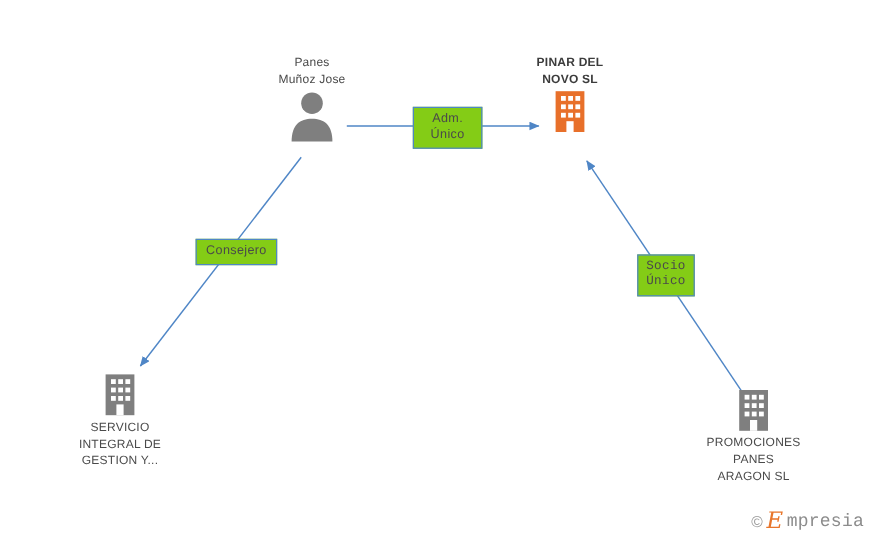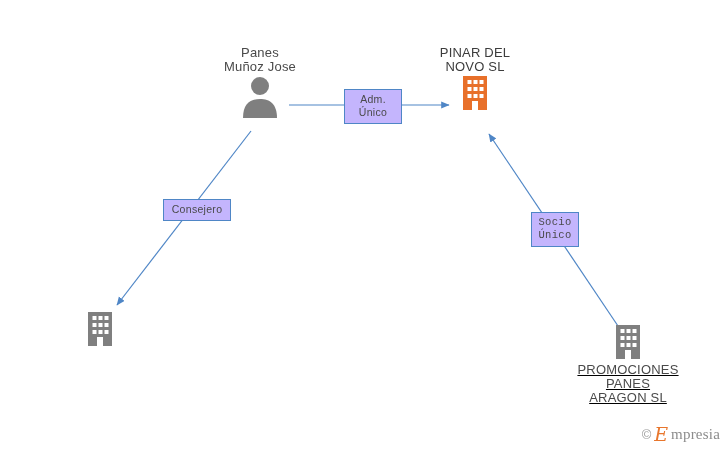--- a/index.html
+++ b/index.html
@@ -23,39 +23,39 @@
     left: 0;
     top: 0;
     width: 728px;
     height: 450px;
   }
   .node {
     position: absolute;
     text-align: center;
   }
   .node-label {
-    font-size: 13px;
+    font-size: 10px;
     color: #4a4a4a;
     line-height: 14px;
     white-space: pre-line;
     letter-spacing: 0.2px;
     text-align: center;
   }
   .node-label.bold {
-    font-weight: normal;
+    font-weight: bold;
     color: #3c3c3c;
   }
   .icon-wrap {
     display: block;
     line-height: 0;
   }
   .edge-label {
     position: absolute;
     border: 1px solid #4f86c6;
-    background: #c4b5fd;
+    background: #84cc16;
     color: #4a4a4a;
     font-size: 10.5px;
     line-height: 13px;
     padding: 3px 6px 4px 6px;
     text-align: center;
     white-space: pre-line;
     letter-spacing: 0.3px;
   }
   .watermark {
     position: absolute;
@@ -72,21 +72,21 @@
   }
   .wm-e {
     color: #e8762c;
     font-family: "DejaVu Serif", serif;
     font-style: italic;
     font-size: 19px;
     line-height: 19px;
   }
   .wm-text {
     color: #8c8c8c;
-    font-family: Liberation Serif, serif;
+    font-family: Liberation Mono, monospace;
     font-size: 15px;
     letter-spacing: 0.2px;
   }
 </style>
 </head>
 <body>
 
 <div id="canvas">
 
   <svg class="edges" viewBox="0 0 728 450">
@@ -143,23 +143,26 @@
         <rect x="59.5" y="6" width="4" height="4" fill="#ffffff"></rect>
         <rect x="47.5" y="13" width="4" height="4" fill="#ffffff"></rect>
         <rect x="53.5" y="13" width="4" height="4" fill="#ffffff"></rect>
         <rect x="59.5" y="13" width="4" height="4" fill="#ffffff"></rect>
         <rect x="47.5" y="20" width="4" height="4" fill="#ffffff"></rect>
         <rect x="53.5" y="20" width="4" height="4" fill="#ffffff"></rect>
         <rect x="59.5" y="20" width="4" height="4" fill="#ffffff"></rect>
         <rect x="52" y="27" width="6" height="9" fill="#ffffff"></rect>
       </svg>
     </span>
+    <div class="node-label">SERVICIO
+INTEGRAL DE
+GESTION Y...</div>
   </div>
 
-  <div class="node" style="left:573px; top:323px; width:110px;text-decoration:underline;">
+  <div class="node" style="left:573px; top:323px; width:110px;">
     <span class="icon-wrap">
       <svg width="110" height="40" viewBox="0 0 110 40">
         <rect x="43" y="2" width="24" height="34" fill="#7f7f7f"></rect>
         <rect x="47.5" y="6" width="4" height="4" fill="#ffffff"></rect>
         <rect x="53.5" y="6" width="4" height="4" fill="#ffffff"></rect>
         <rect x="59.5" y="6" width="4" height="4" fill="#ffffff"></rect>
         <rect x="47.5" y="13" width="4" height="4" fill="#ffffff"></rect>
         <rect x="53.5" y="13" width="4" height="4" fill="#ffffff"></rect>
         <rect x="59.5" y="13" width="4" height="4" fill="#ffffff"></rect>
         <rect x="47.5" y="20" width="4" height="4" fill="#ffffff"></rect>

